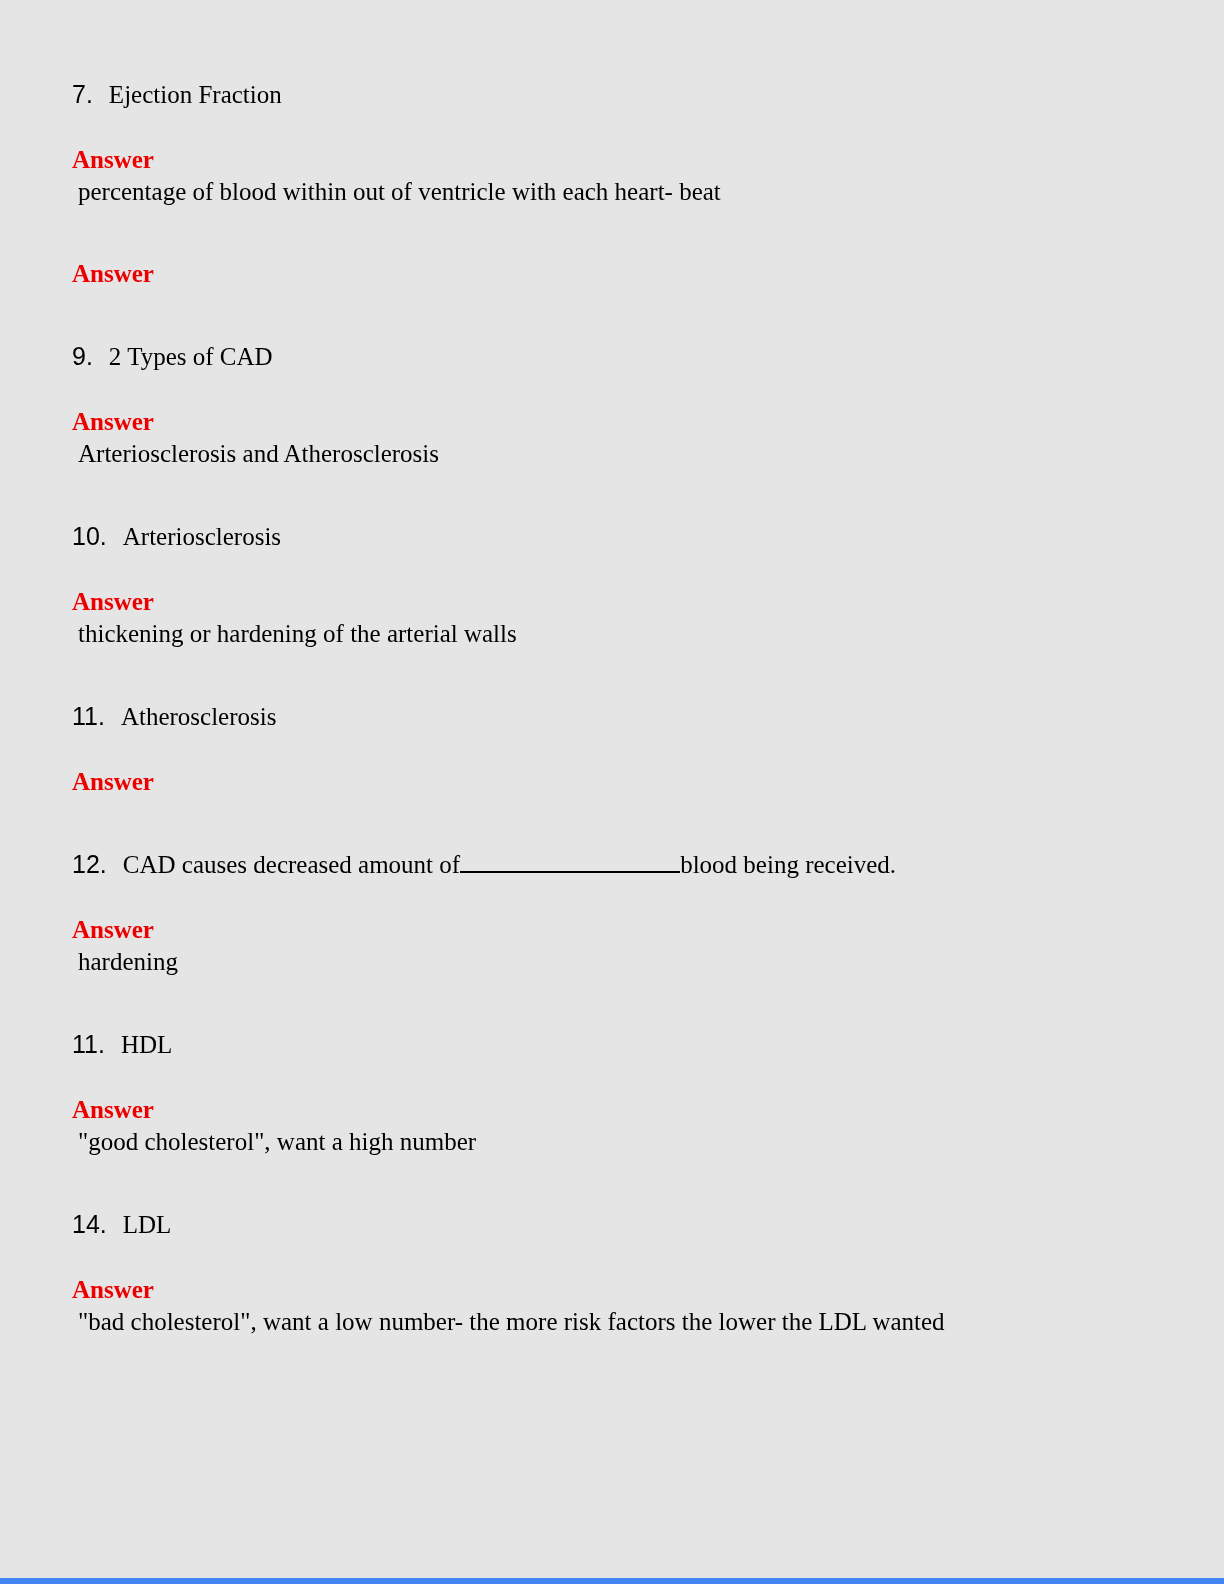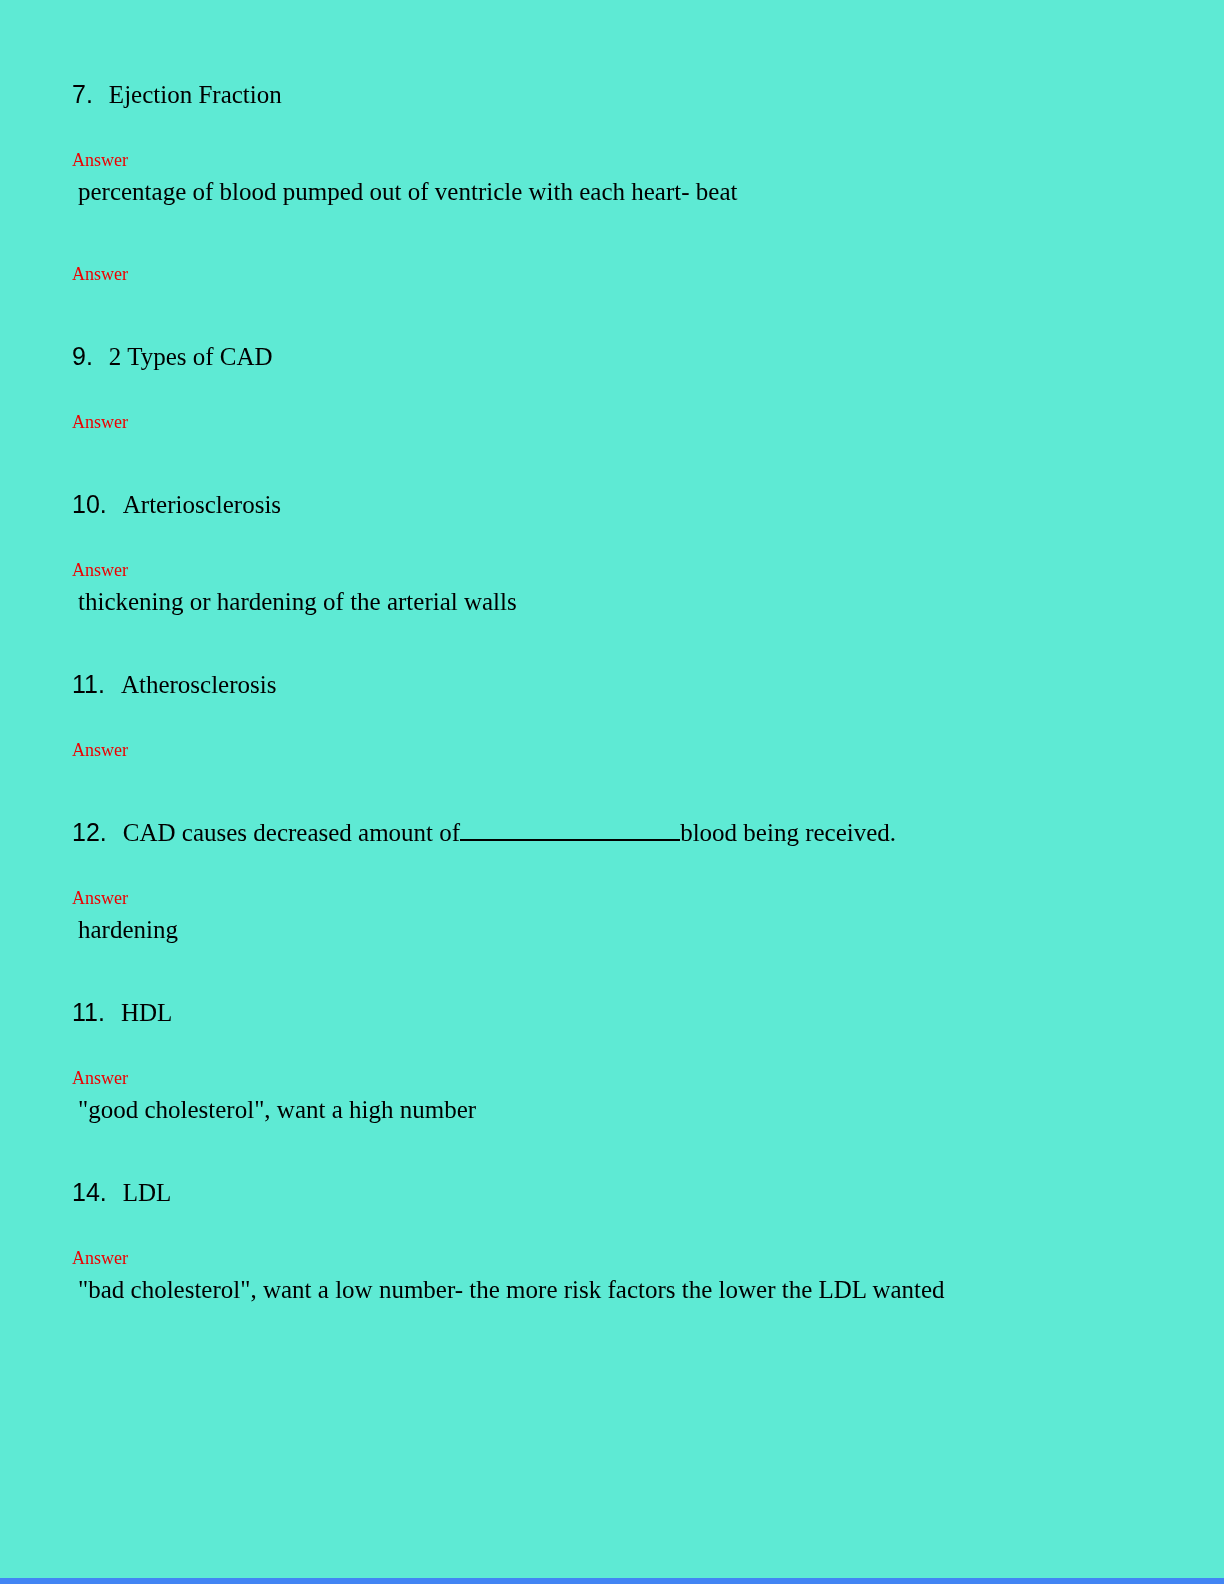--- a/index.html
+++ b/index.html
@@ -4,21 +4,21 @@
 <style>
   html, body {
     margin: 0;
     padding: 0;
     background: #ffffff;
   }
   .page {
     position: relative;
     width: 1224px;
     height: 1584px;
-    background: #5eead4;
+    background: #e5e5e5;
     overflow: hidden;
     font-family: "Liberation Serif", serif;
     color: #000000;
   }
   .content {
     padding: 78px 60px 0 72px;
   }
   .item {
     margin-bottom: 50px;
   }
@@ -30,23 +30,23 @@
   }
   .qnum {
     font-family: "Liberation Sans", sans-serif;
     font-size: 25px;
     margin-right: 16px;
   }
   .qtext {
     font-size: 25px;
   }
   .alabel {
-    font-size: 18px;
+    font-size: 25px;
     line-height: 32px;
-    font-weight: normal;
+    font-weight: bold;
     color: #ee0000;
   }
   .atext {
     font-size: 25px;
     line-height: 32px;
     padding-left: 6px;
   }
   .blank {
     display: inline-block;
     width: 220px;
@@ -65,32 +65,33 @@
 <body>
 
 <div class="page">
   <div class="content">
 
     <div class="item">
       <div class="qline">
         <span class="qnum">7.</span><span class="qtext">Ejection Fraction</span>
       </div>
       <div class="alabel" style="color: rgb(238, 0, 0);">Answer</div>
-      <div class="atext">percentage of blood pumped out of ventricle with each heart- beat</div>
+      <div class="atext">percentage of blood within out of ventricle with each heart- beat</div>
     </div>
 
     <div class="item">
       <div class="alabel" style="color: rgb(238, 0, 0);">Answer</div>
     </div>
 
     <div class="item">
       <div class="qline">
         <span class="qnum">9.</span><span class="qtext">2 Types of CAD</span>
       </div>
       <div class="alabel" style="color: rgb(238, 0, 0);">Answer</div>
+      <div class="atext">Arteriosclerosis and Atherosclerosis</div>
     </div>
 
     <div class="item">
       <div class="qline">
         <span class="qnum">10.</span><span class="qtext">Arteriosclerosis</span>
       </div>
       <div class="alabel" style="color: rgb(238, 0, 0);">Answer</div>
       <div class="atext">thickening or hardening of the arterial walls</div>
     </div>
 

